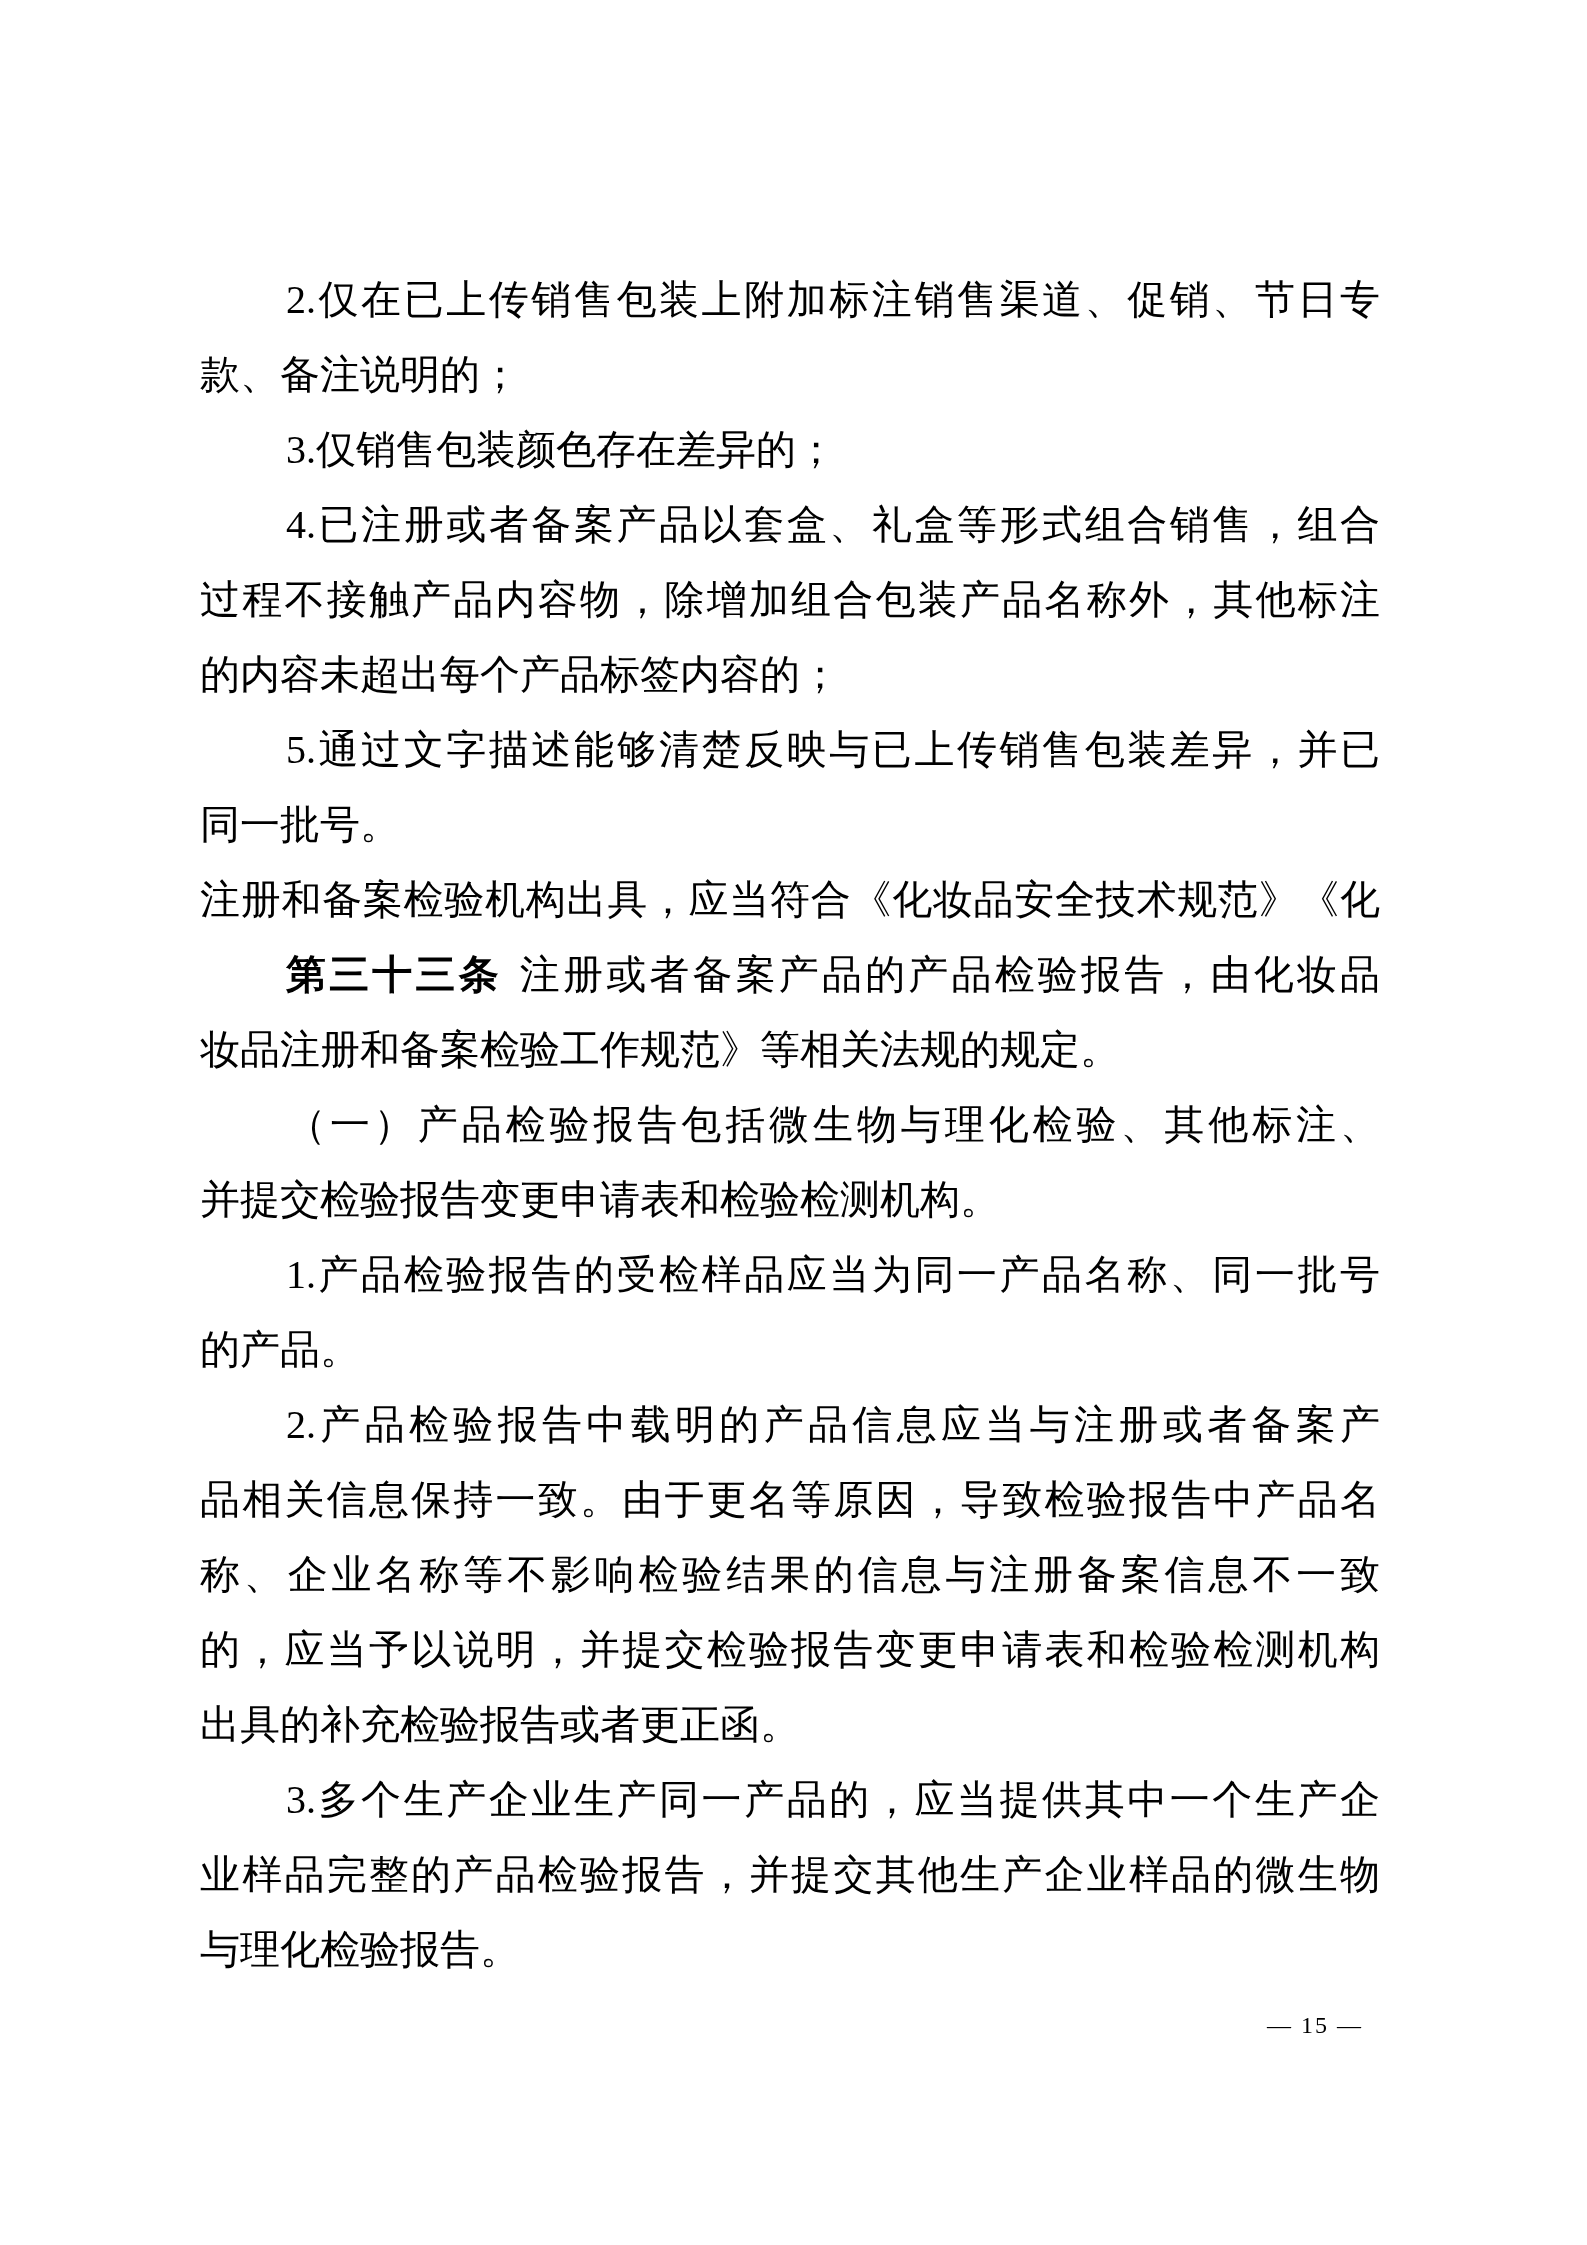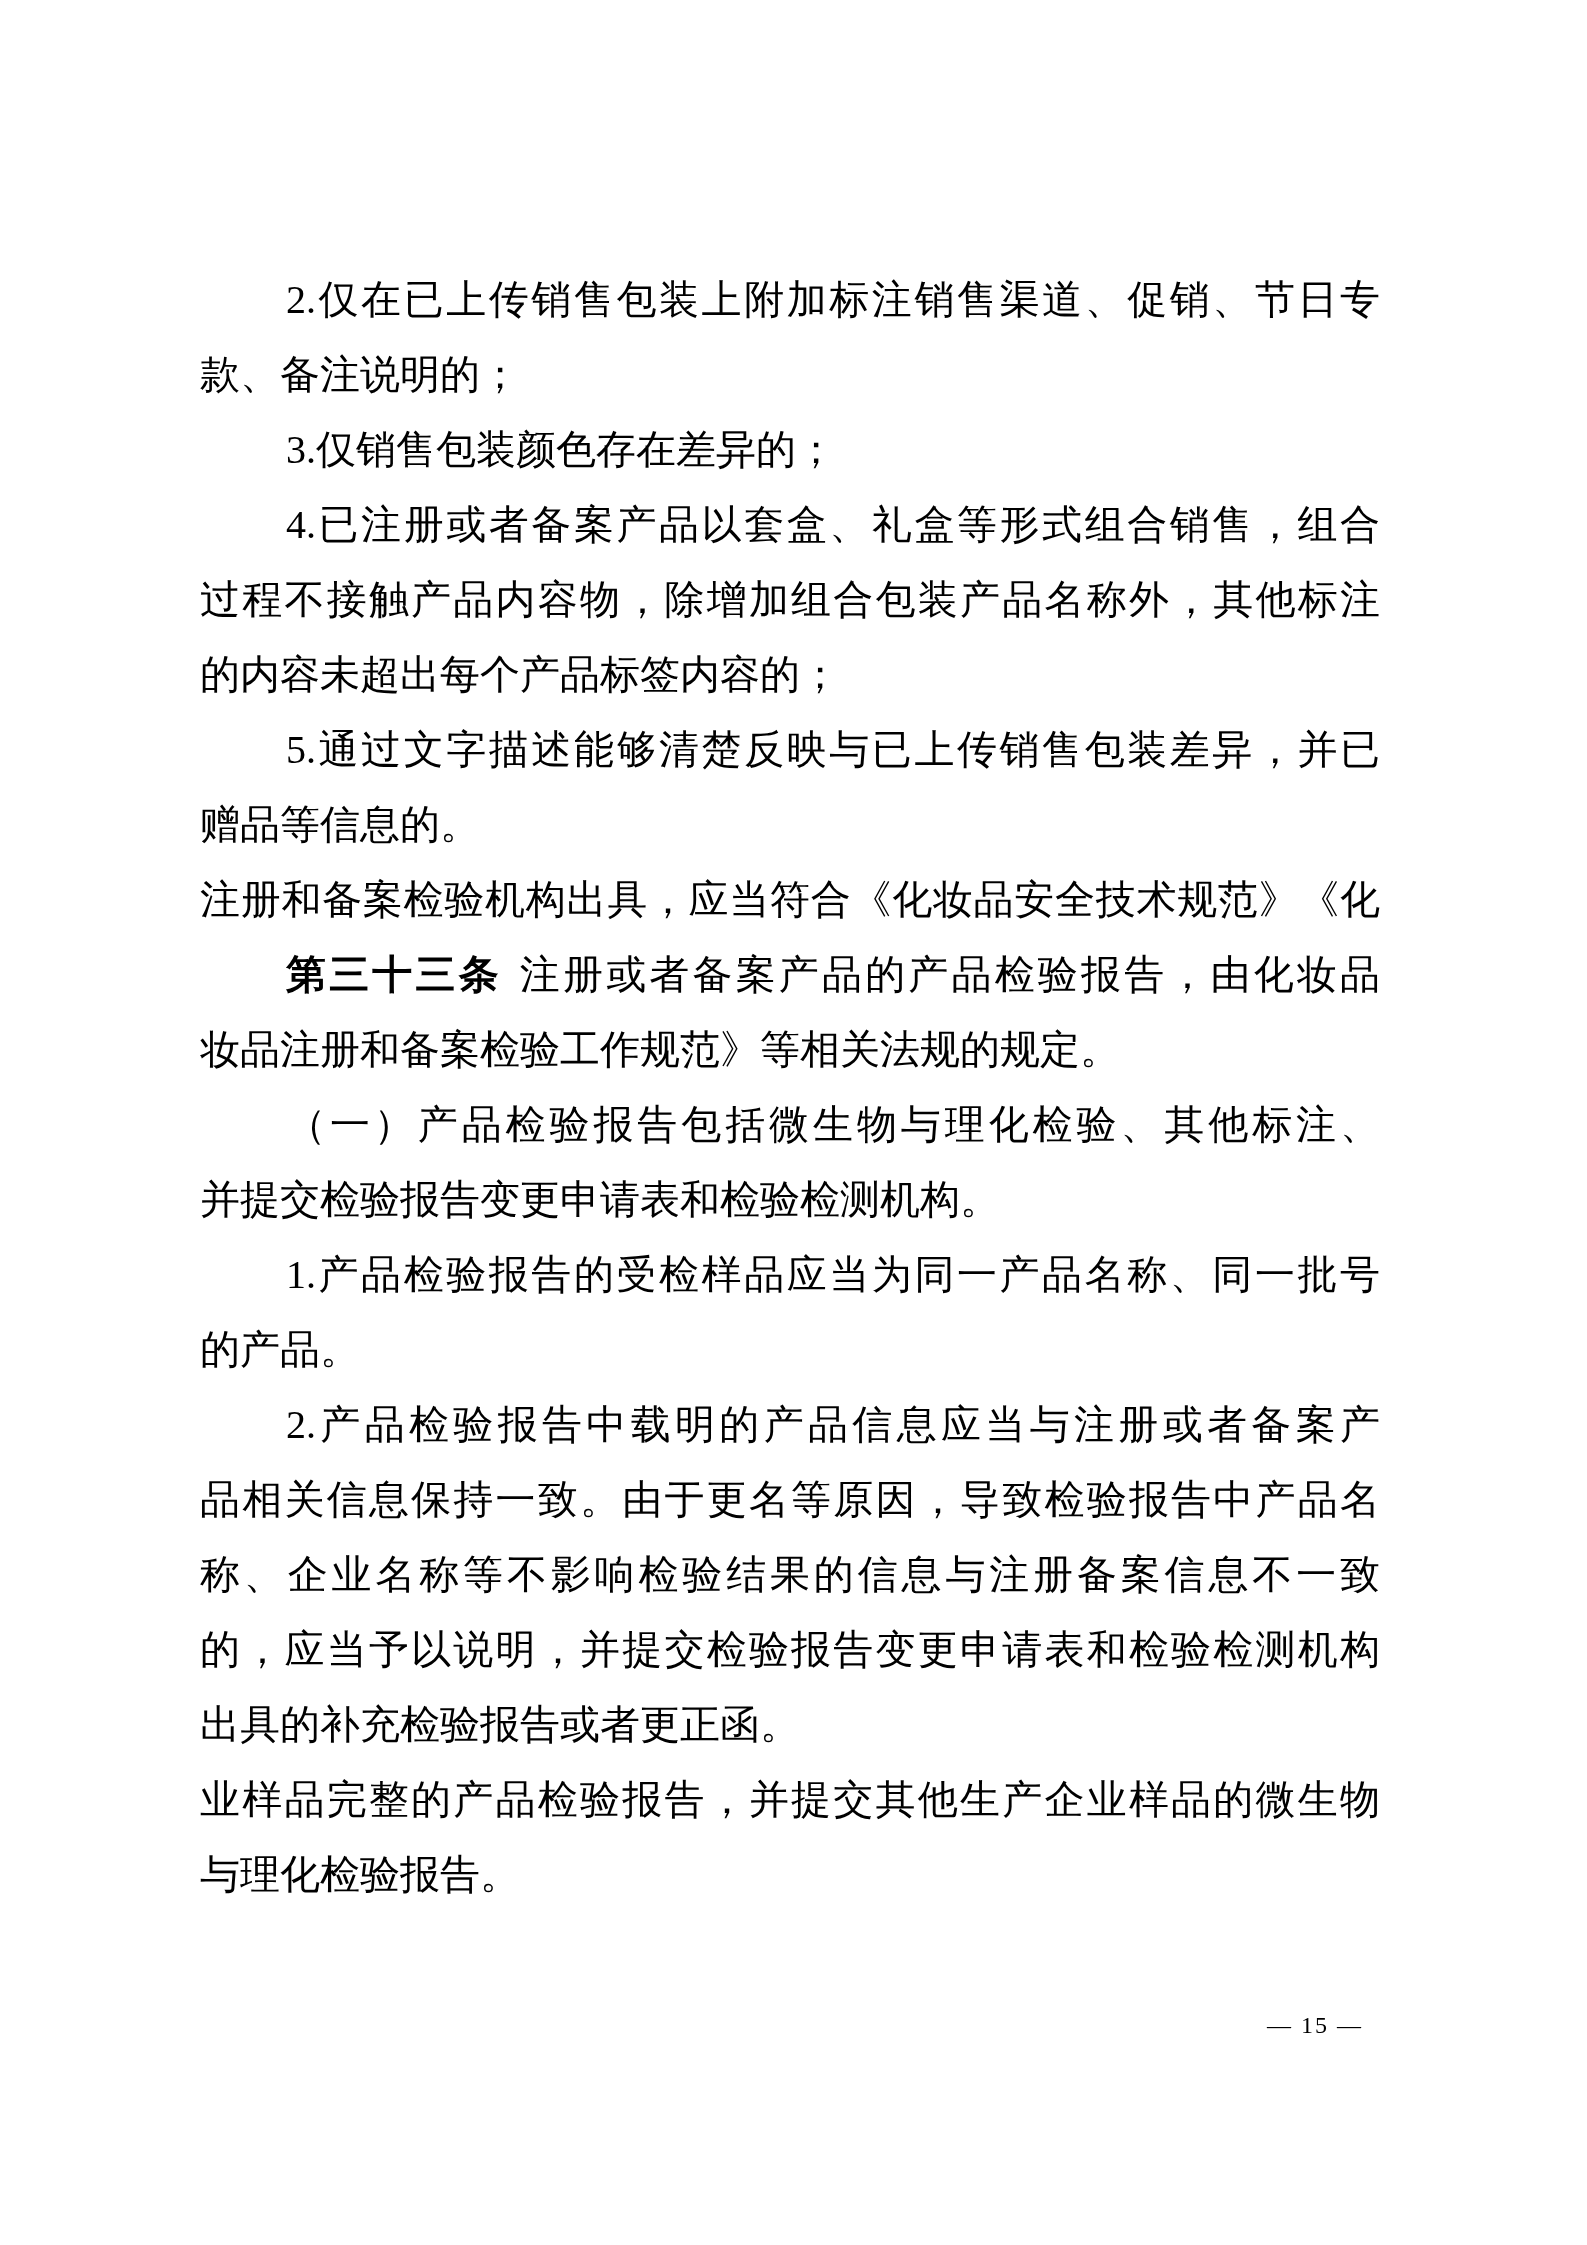--- a/index.html
+++ b/index.html
@@ -50,30 +50,31 @@
 
 <div class="page">
   <div class="doc-body">
       <div class="line indent justify"><span>2.仅在已上传销售包装上附加标注销售渠道、促销、节日专</span></div>
       <div class="line"><span>款、备注说明的；</span></div>
       <div class="line indent"><span>3.仅销售包装颜色存在差异的；</span></div>
       <div class="line indent justify"><span>4.已注册或者备案产品以套盒、礼盒等形式组合销售，组合</span></div>
       <div class="line justify"><span>过程不接触产品内容物，除增加组合包装产品名称外，其他标注</span></div>
       <div class="line"><span>的内容未超出每个产品标签内容的；</span></div>
       <div class="line indent justify"><span>5.通过文字描述能够清楚反映与已上传销售包装差异，并已</span></div>
-      <div class="line"><span>赠品等信息的。</span></div>
+      <div class="line"><span>同一批号。</span></div>
       <div class="line justify"><span>注册和备案检验机构出具，应当符合《化妆品安全技术规范》《化</span></div>
       <div class="line indent justify"><span class="article-no">第三十三条</span><span>注册或者备案产品的产品检验报告，由化妆品</span></div>
       <div class="line"><span>妆品注册和备案检验工作规范》等相关法规的规定。</span></div>
       <div class="line indent justify"><span>（一）产品检验报告包括微生物与理化检验、其他标注、</span></div>
       <div class="line"><span>并提交检验报告变更申请表和检验检测机构。</span></div>
       <div class="line indent justify"><span>1.产品检验报告的受检样品应当为同一产品名称、同一批号</span></div>
       <div class="line"><span>的产品。</span></div>
       <div class="line indent justify"><span>2.产品检验报告中载明的产品信息应当与注册或者备案产</span></div>
       <div class="line justify"><span>品相关信息保持一致。由于更名等原因，导致检验报告中产品名</span></div>
       <div class="line justify"><span>称、企业名称等不影响检验结果的信息与注册备案信息不一致</span></div>
       <div class="line justify"><span>的，应当予以说明，并提交检验报告变更申请表和检验检测机构</span></div>
       <div class="line"><span>出具的补充检验报告或者更正函。</span></div>
+      <div class="line indent justify"><span>3.多个生产企业生产同一产品的，应当提供其中一个生产企</span></div>
       <div class="line justify"><span>业样品完整的产品检验报告，并提交其他生产企业样品的微生物</span></div>
       <div class="line"><span>与理化检验报告。</span></div>
     </div>
   <div class="page-num">— 15 —</div>
 </div>
 
 </body></html>

